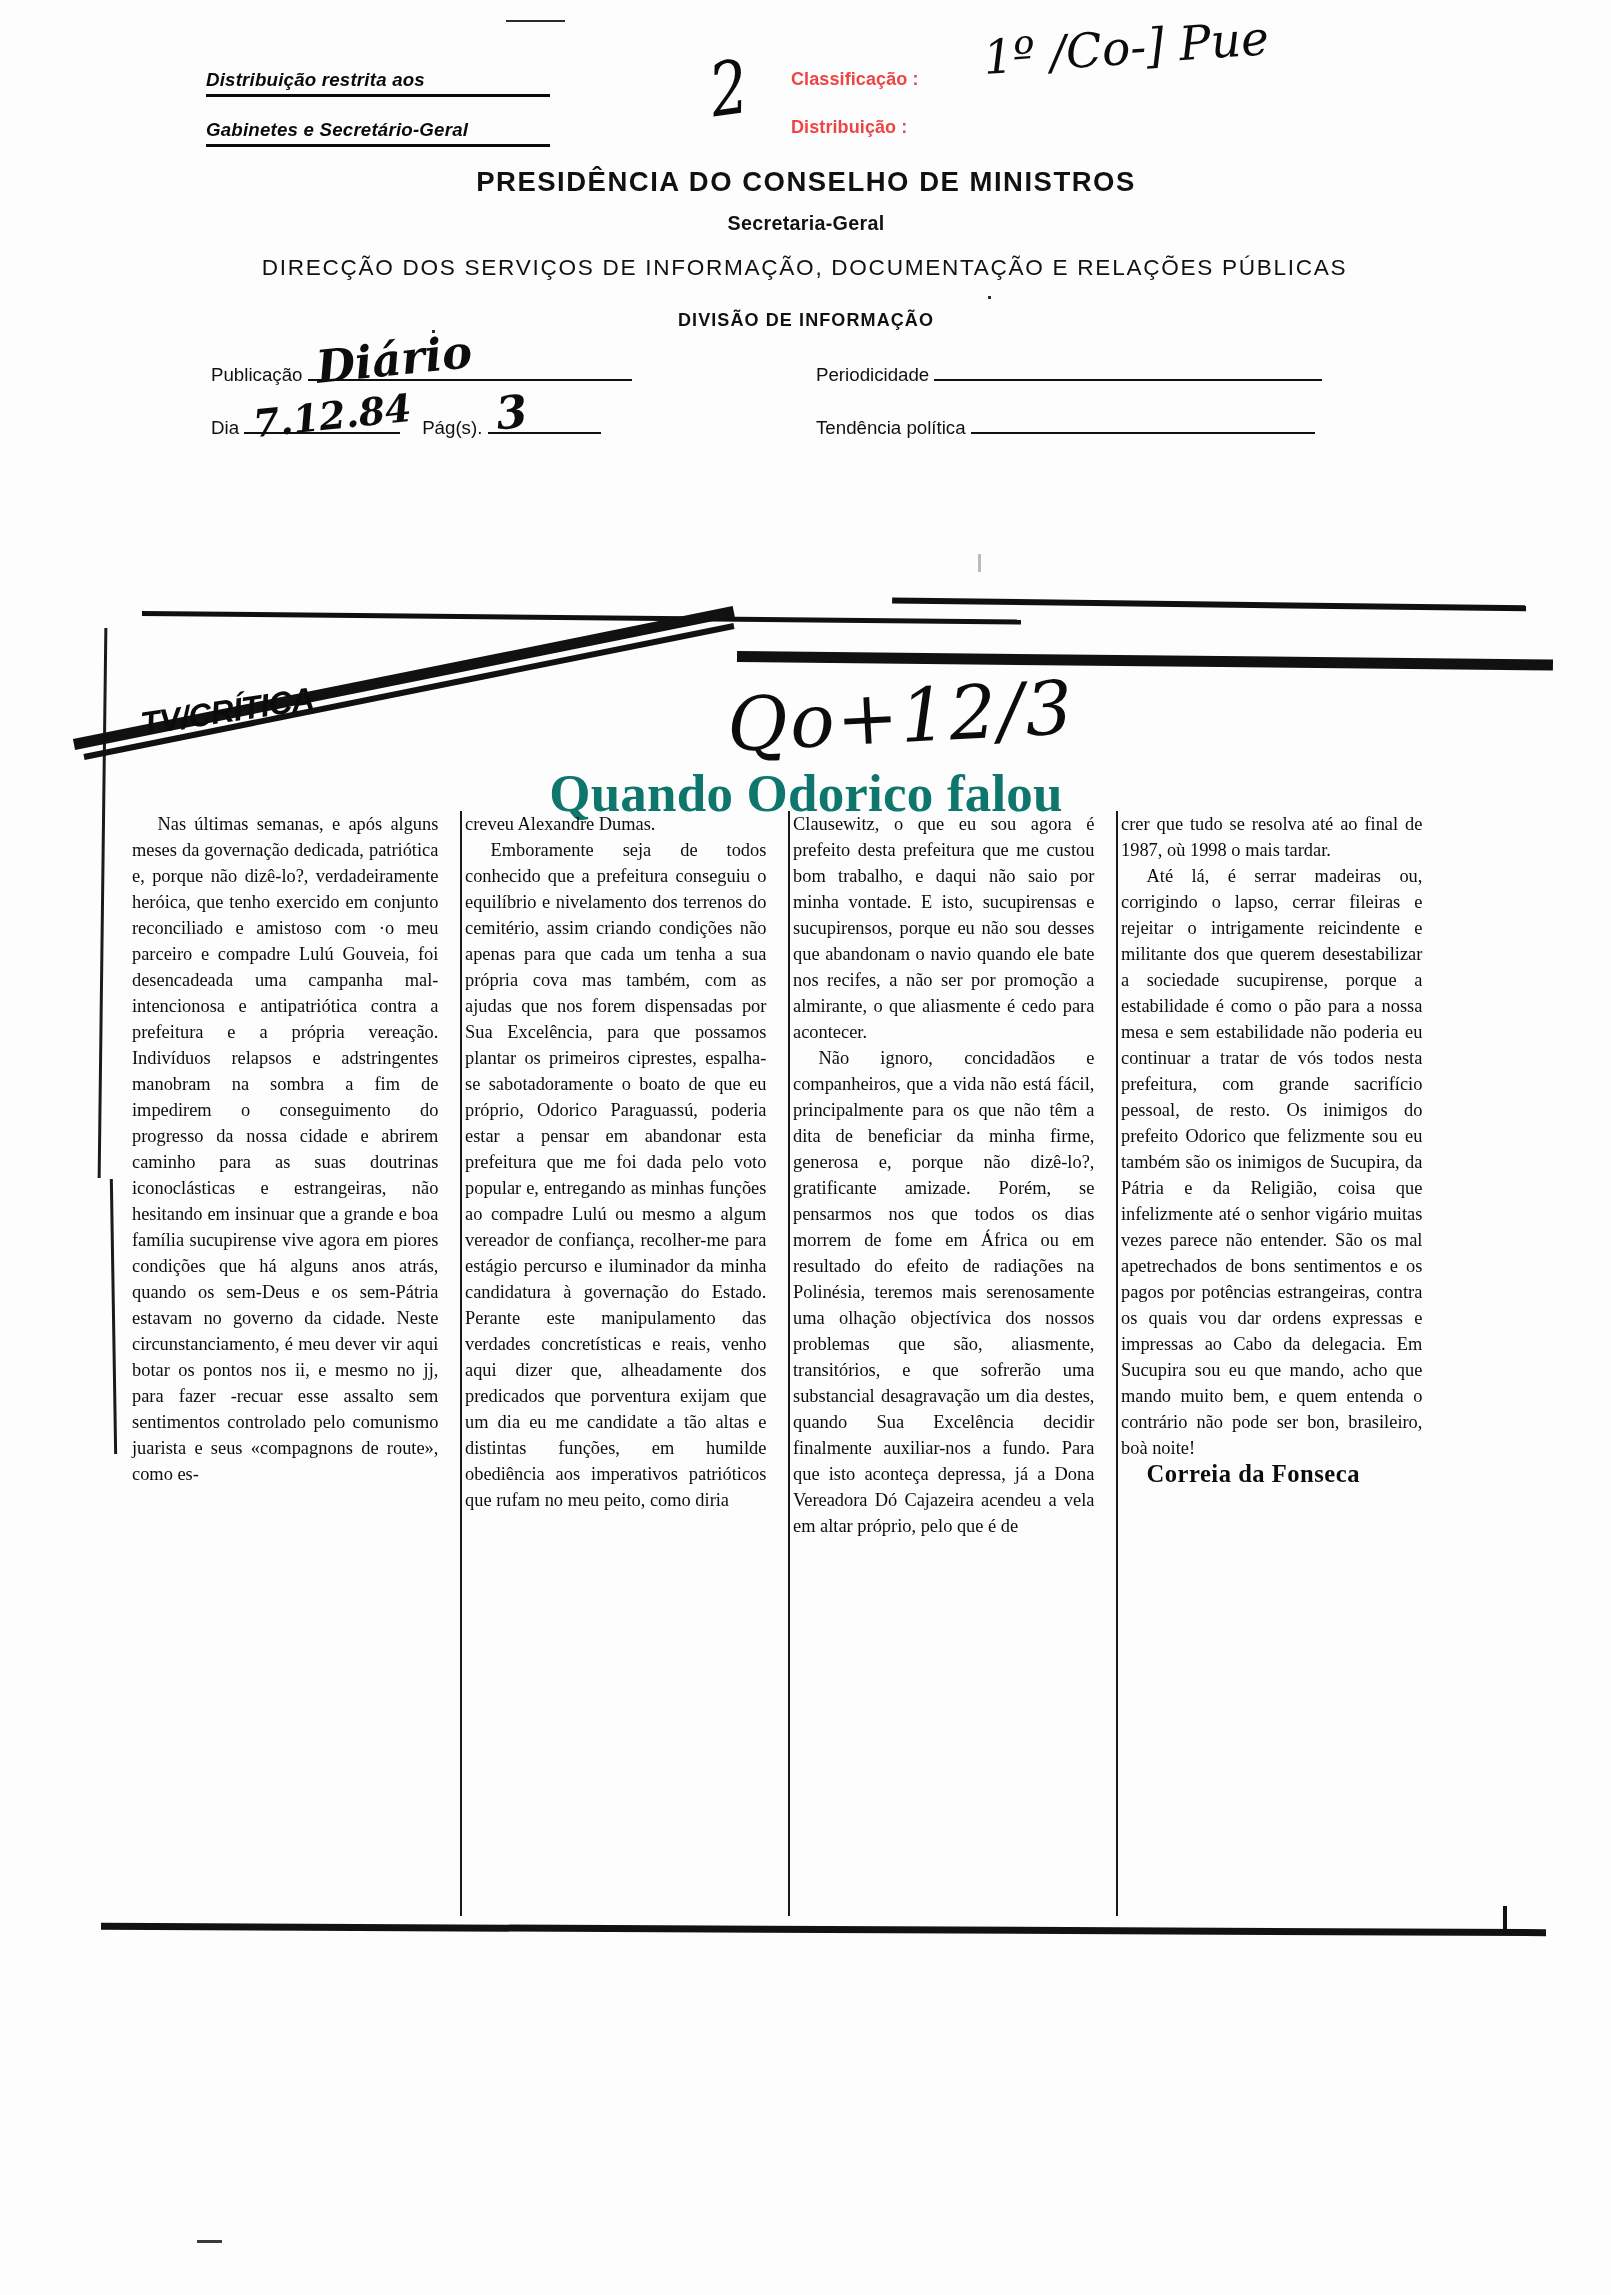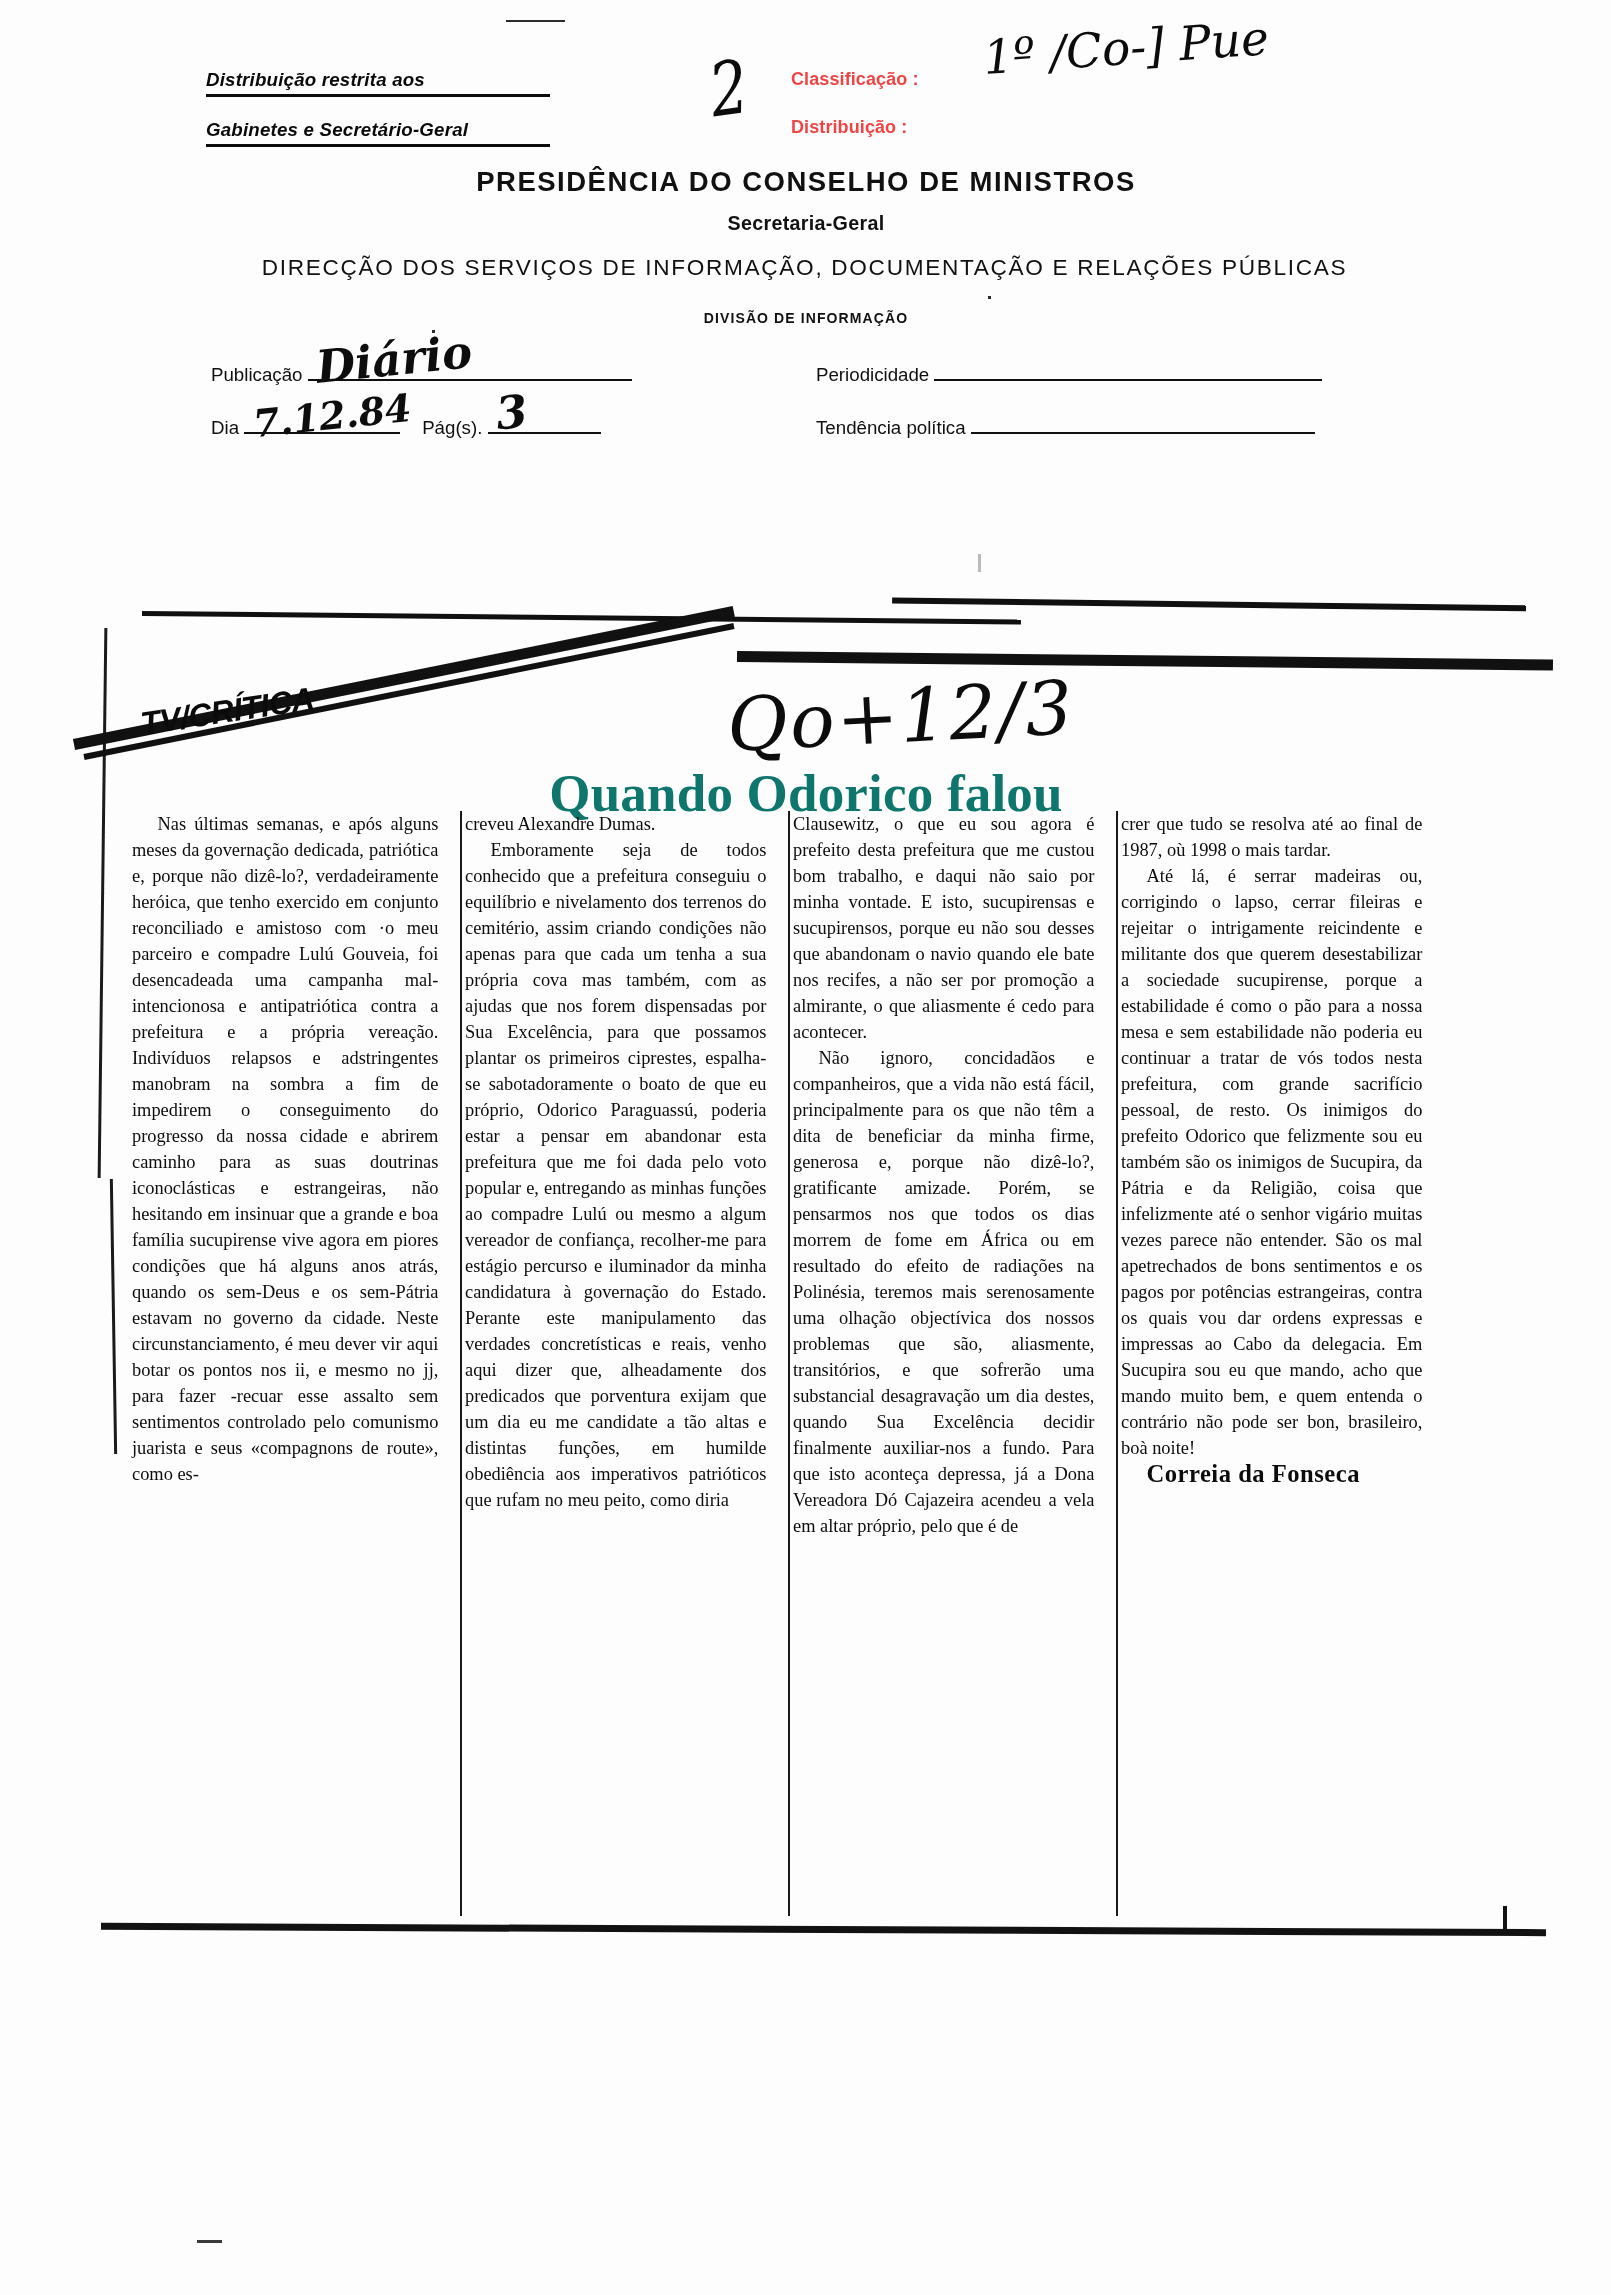--- a/index.html
+++ b/index.html
@@ -97,21 +97,21 @@
     font-family: "Liberation Sans", sans-serif;
     font-weight: 400;
     font-size: 22.6px;
     letter-spacing: 1.7px;
   }
   .org4 {
     position: absolute; left: 0; top: 310px; width: 1612px;
     text-align: center;
     font-family: "Liberation Sans", sans-serif;
     font-weight: 700;
-    font-size: 14px;
+    font-size: 18px;
     letter-spacing: 1.1px;
   }
 
   
   .frow { position: absolute; font-family: "Liberation Sans", sans-serif; font-size: 18.7px; color: #101010; }
   .flabel { display: inline-block; vertical-align: baseline; white-space: nowrap; }
   .fline {
     display: inline-block;
     vertical-align: baseline;
     border-bottom: 2.9px solid #101010;

